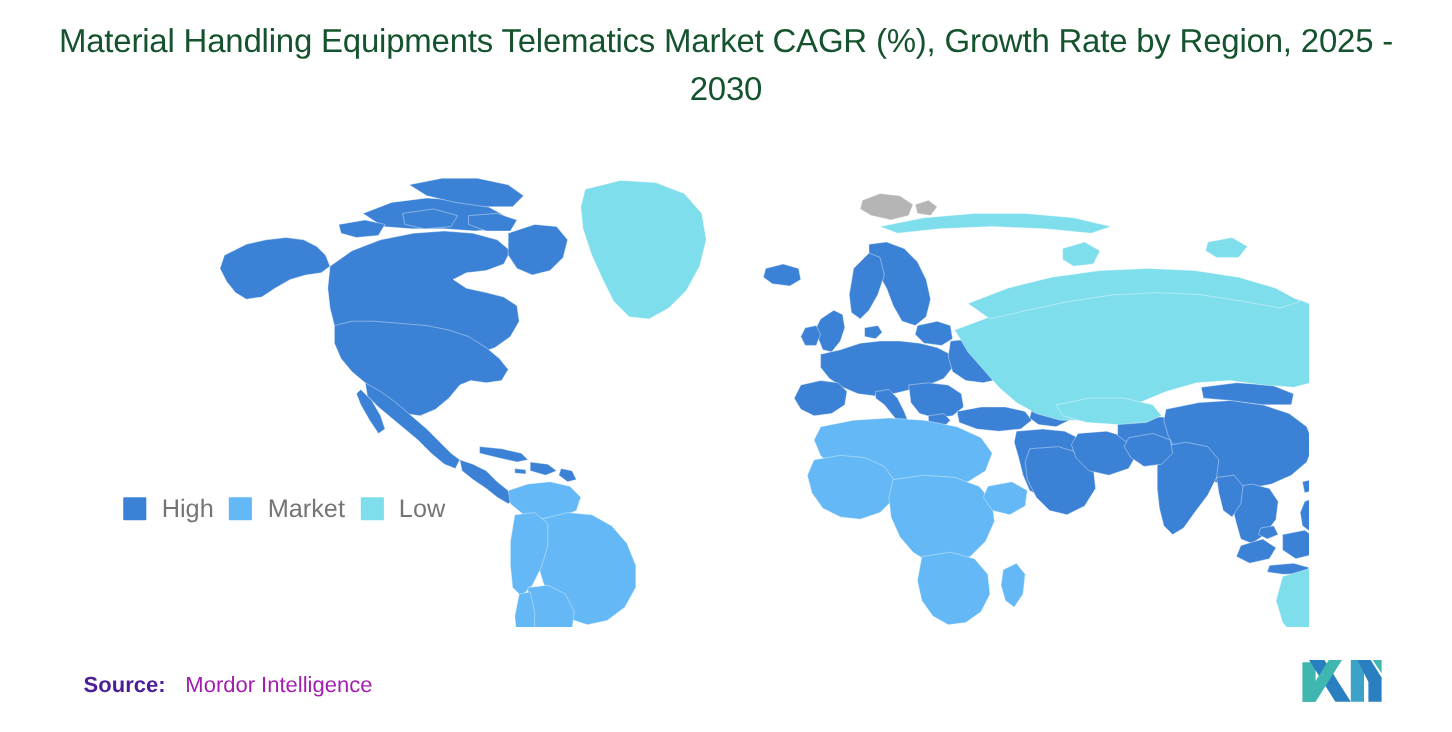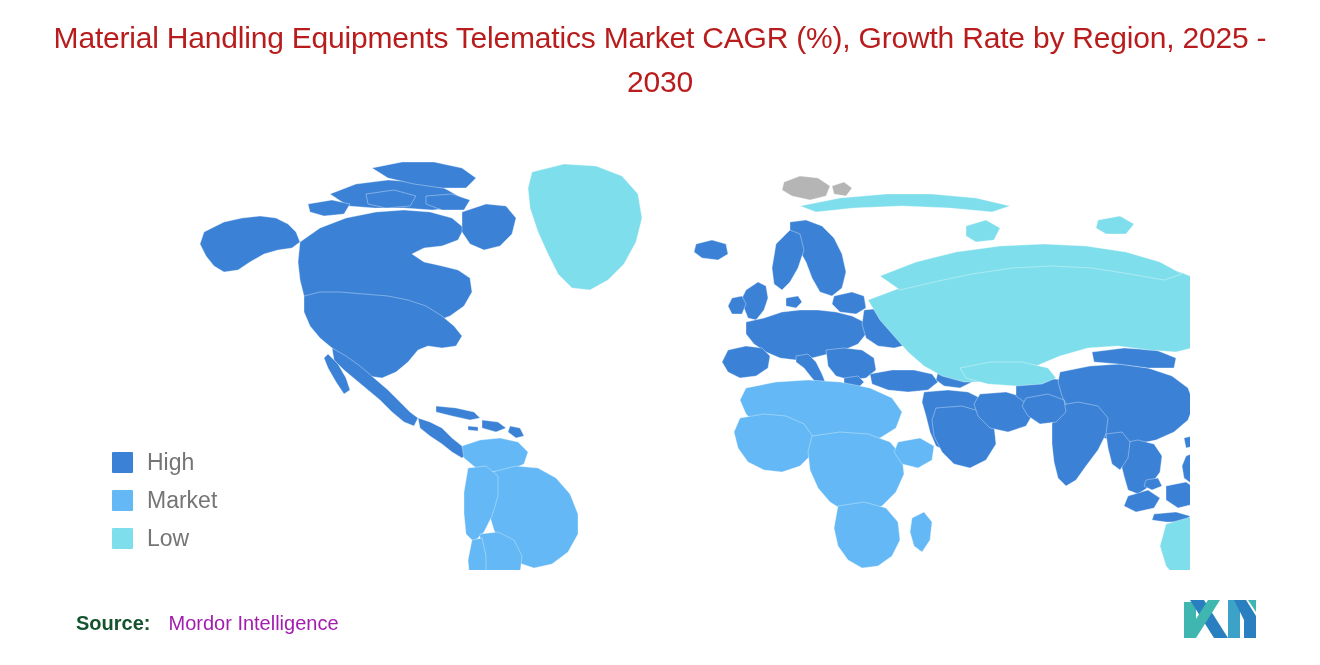--- a/index.html
+++ b/index.html
@@ -17,39 +17,39 @@
 
   
   .title {
     position: absolute;
     left: 28px; top: 16px;
     width: 1264px;
     text-align: center;
     font-size: 30px;
     line-height: 44px;
     font-weight: 400;
-    color: #b91c1c;
+    color: #14532d;
     letter-spacing: -0.2px;
   }
 
   
   .map-wrap {
     position: absolute;
     left: 180px; top: 150px;
     width: 1010px; height: 420px;
   }
   .map-wrap svg { display: block; width: 100%; height: 100%; }
   .map-wrap svg path { stroke: #ffffff; stroke-width: 0.35; vector-effect: non-scaling-stroke; }
 
   
   .legend {
     position: absolute;
     left: 112px; top: 450px;
     display: flex;
-    flex-direction: column;
+    flex-direction: row;
     gap: 14px;
   }
   .legend-row {
     display: flex;
     align-items: center;
     gap: 14px;
     height: 24px;
   }
   .legend-swatch {
     width: 21px; height: 21px;
@@ -64,21 +64,21 @@
   }
 
   
   .source {
     position: absolute;
     left: 76px; top: 612px;
     font-size: 20px;
     color: #5e5e5e;
     white-space: nowrap;
   }
-  .source-label { font-weight: 700; color: #14532d; }
+  .source-label { font-weight: 700; color: #4c1d95; }
   .source-value { font-weight: 400; color: #a21caf; margin-left: 18px; }
 
   
   .logo {
     position: absolute;
     left: 1182px; top: 598px;
     width: 76px; height: 42px;
   }
   .logo svg { display: block; width: 100%; height: 100%; }
 </style>

